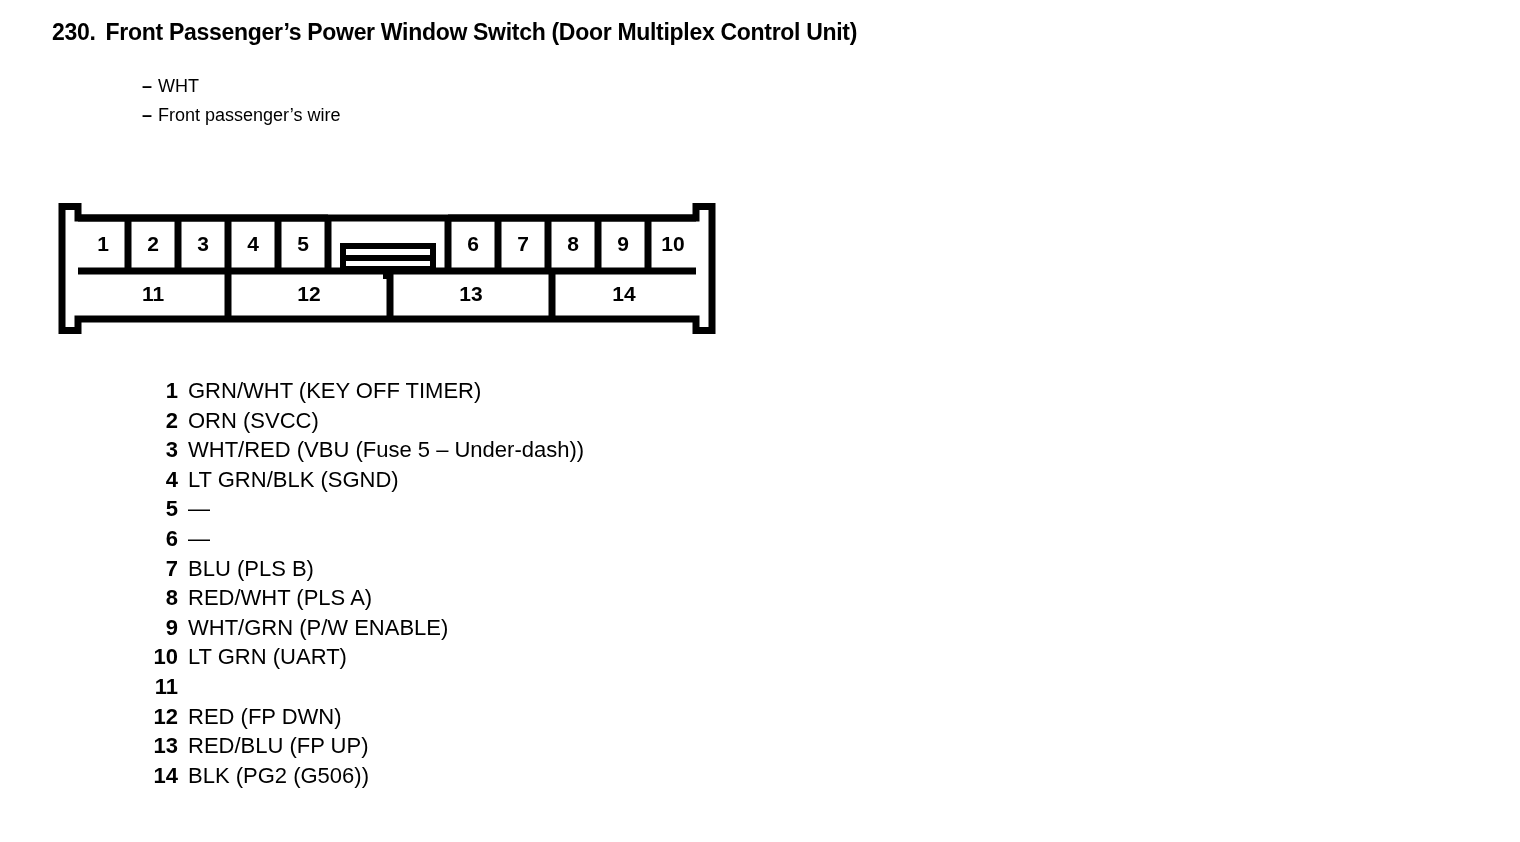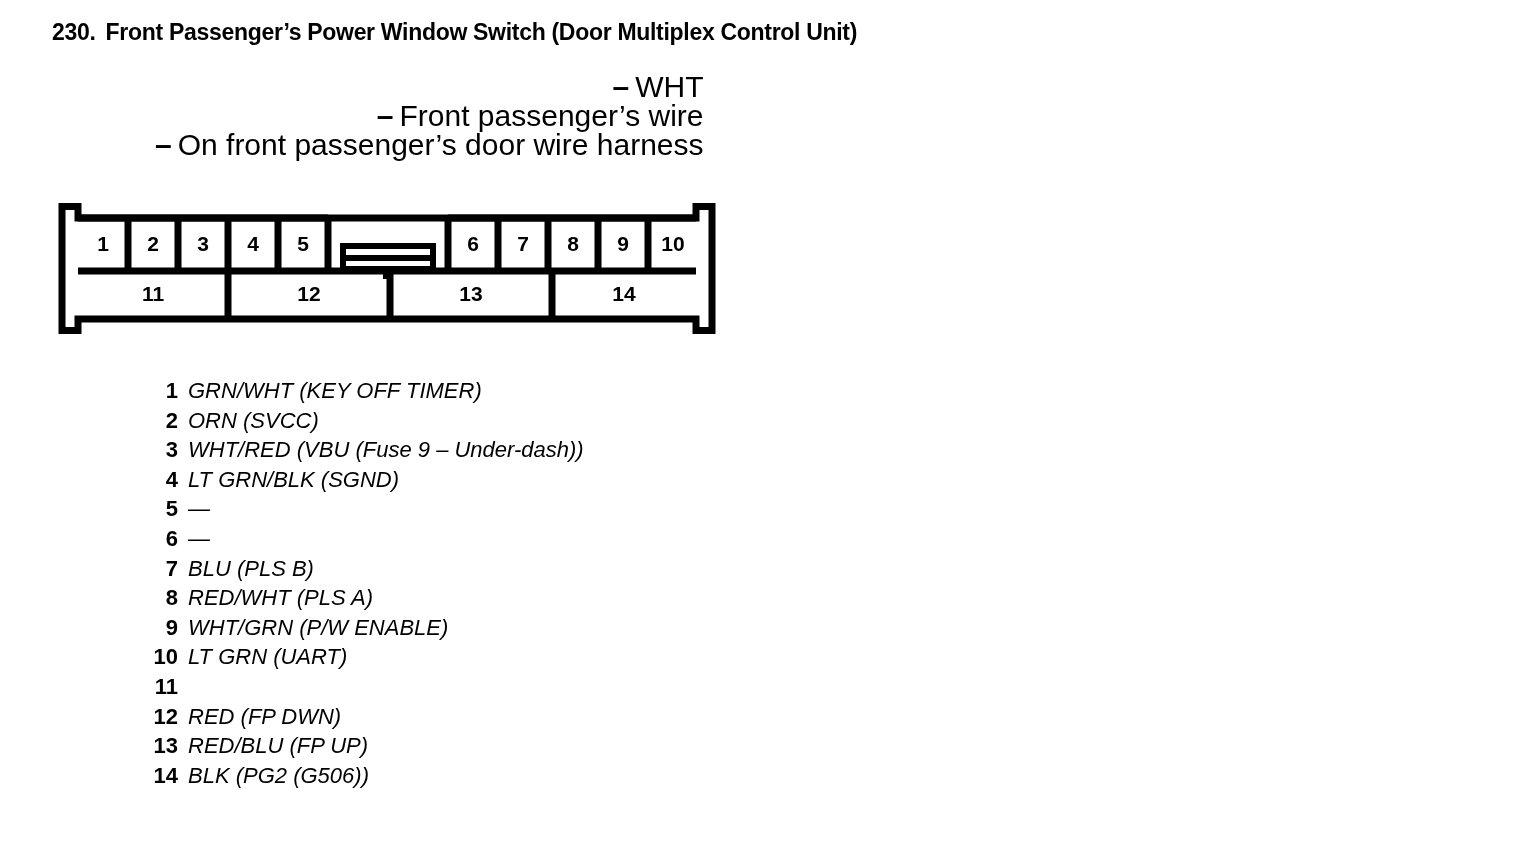--- a/index.html
+++ b/index.html
@@ -27,25 +27,24 @@
     white-space: nowrap;
     line-height: 1.1;
   }
   #page-title .title-num {
     margin-right: 10px;
   }
 
   
   #subtitle-list {
     position: absolute;
-    left: 155px;
+    left: 142px;
     top: 72px;
-    font-size: 30px;
+    font-size: 18px;
     line-height: 29px;
-    text-align: right;
   }
   .subtitle-line {
     white-space: nowrap;
   }
   .subtitle-dash {
     font-weight: bold;
     margin-right: 6px;
   }
 
   
@@ -82,39 +81,35 @@
     white-space: nowrap;
   }
   .pin-num {
     width: 32px;
     text-align: right;
     font-weight: bold;
     flex: none;
   }
   .pin-desc {
     margin-left: 10px;
-    font-style: italic;
   }
 </style>
 </head>
 <body>
 
 <div id="page-title">
   <span class="title-num">230.</span><span>Front Passenger’s Power Window Switch (Door Multiplex Control Unit)</span>
 </div>
 
 <div id="subtitle-list">
   <div class="subtitle-line">
     <span class="subtitle-dash">–</span><span>WHT</span>
   </div>
   <div class="subtitle-line">
     <span class="subtitle-dash">–</span><span>Front passenger’s wire</span>
-  </div>
-  <div class="subtitle-line">
-    <span class="subtitle-dash">–</span><span>On front passenger’s door wire harness</span>
   </div>
 </div>
 
 <div id="connector">
   <svg width="658" height="131" viewBox="0 0 658 131" xmlns="http://www.w3.org/2000/svg">
     <g fill="none" stroke="#000000" stroke-width="7" stroke-linejoin="miter">
 
       <path d="M 20 3.5 L 4 3.5 L 4 127.5 L 20 127.5 L 20 116 L 638 116 L 638 127.5 L 654 127.5 L 654 3.5 L 638 3.5 L 638 15 L 20 15 Z"></path>
     </g>
 
@@ -177,21 +172,21 @@
   <div class="pin-row">
     <span class="pin-num">1</span>
     <span class="pin-desc">GRN/WHT (KEY OFF TIMER)</span>
   </div>
   <div class="pin-row">
     <span class="pin-num">2</span>
     <span class="pin-desc">ORN (SVCC)</span>
   </div>
   <div class="pin-row">
     <span class="pin-num">3</span>
-    <span class="pin-desc">WHT/RED (VBU (Fuse 9 – Under-dash))</span>
+    <span class="pin-desc">WHT/RED (VBU (Fuse 5 – Under-dash))</span>
   </div>
   <div class="pin-row">
     <span class="pin-num">4</span>
     <span class="pin-desc">LT GRN/BLK (SGND)</span>
   </div>
   <div class="pin-row">
     <span class="pin-num">5</span>
     <span class="pin-desc">—</span>
   </div>
   <div class="pin-row">

